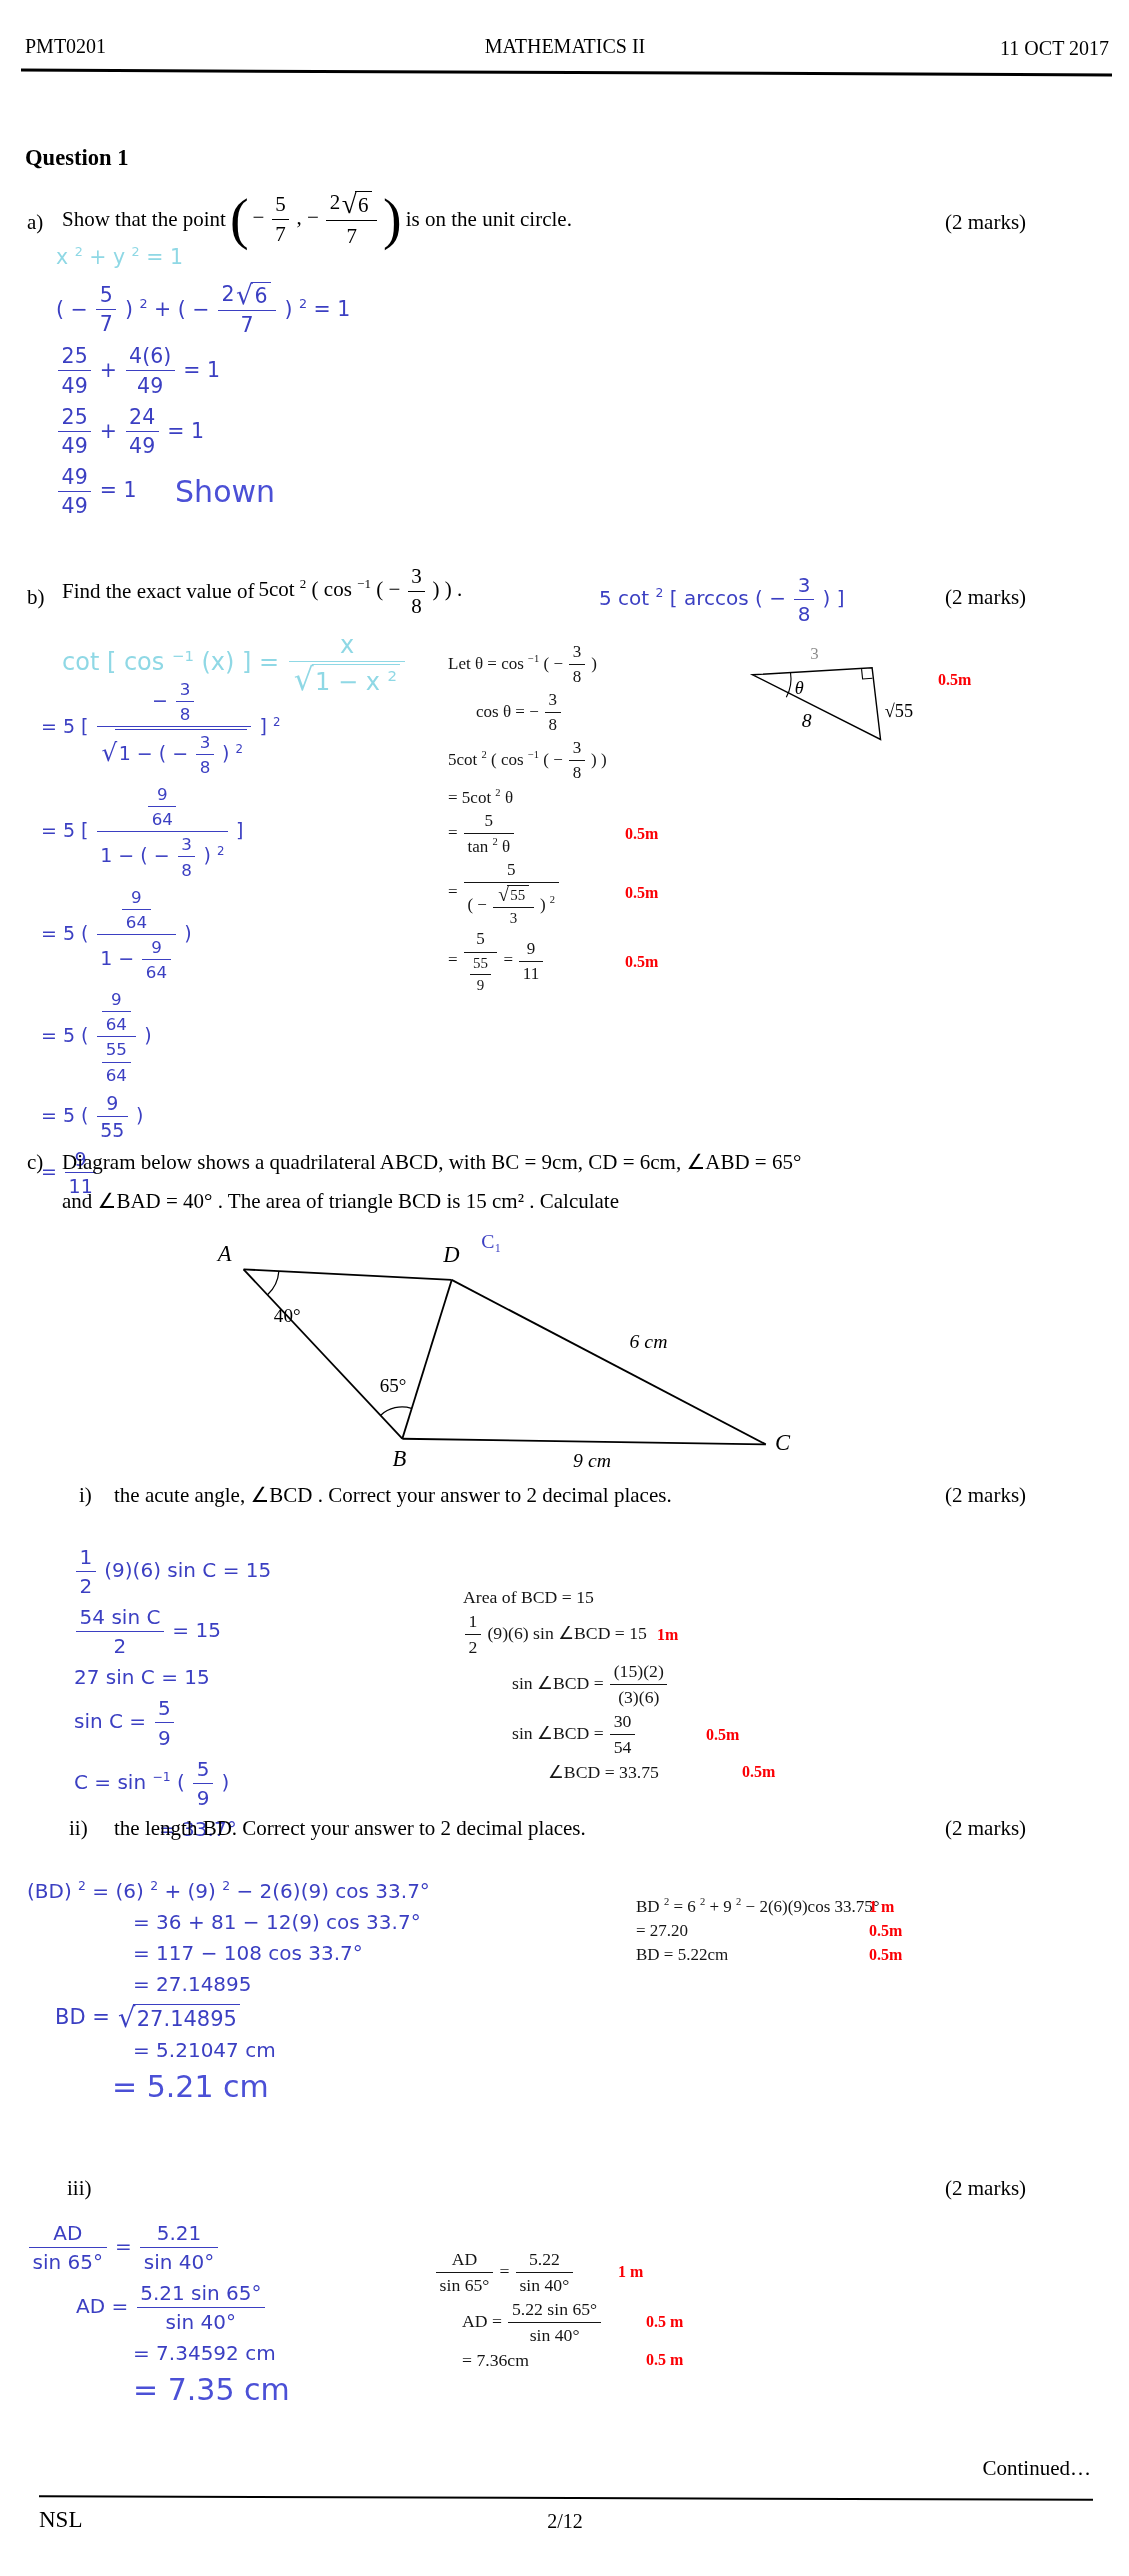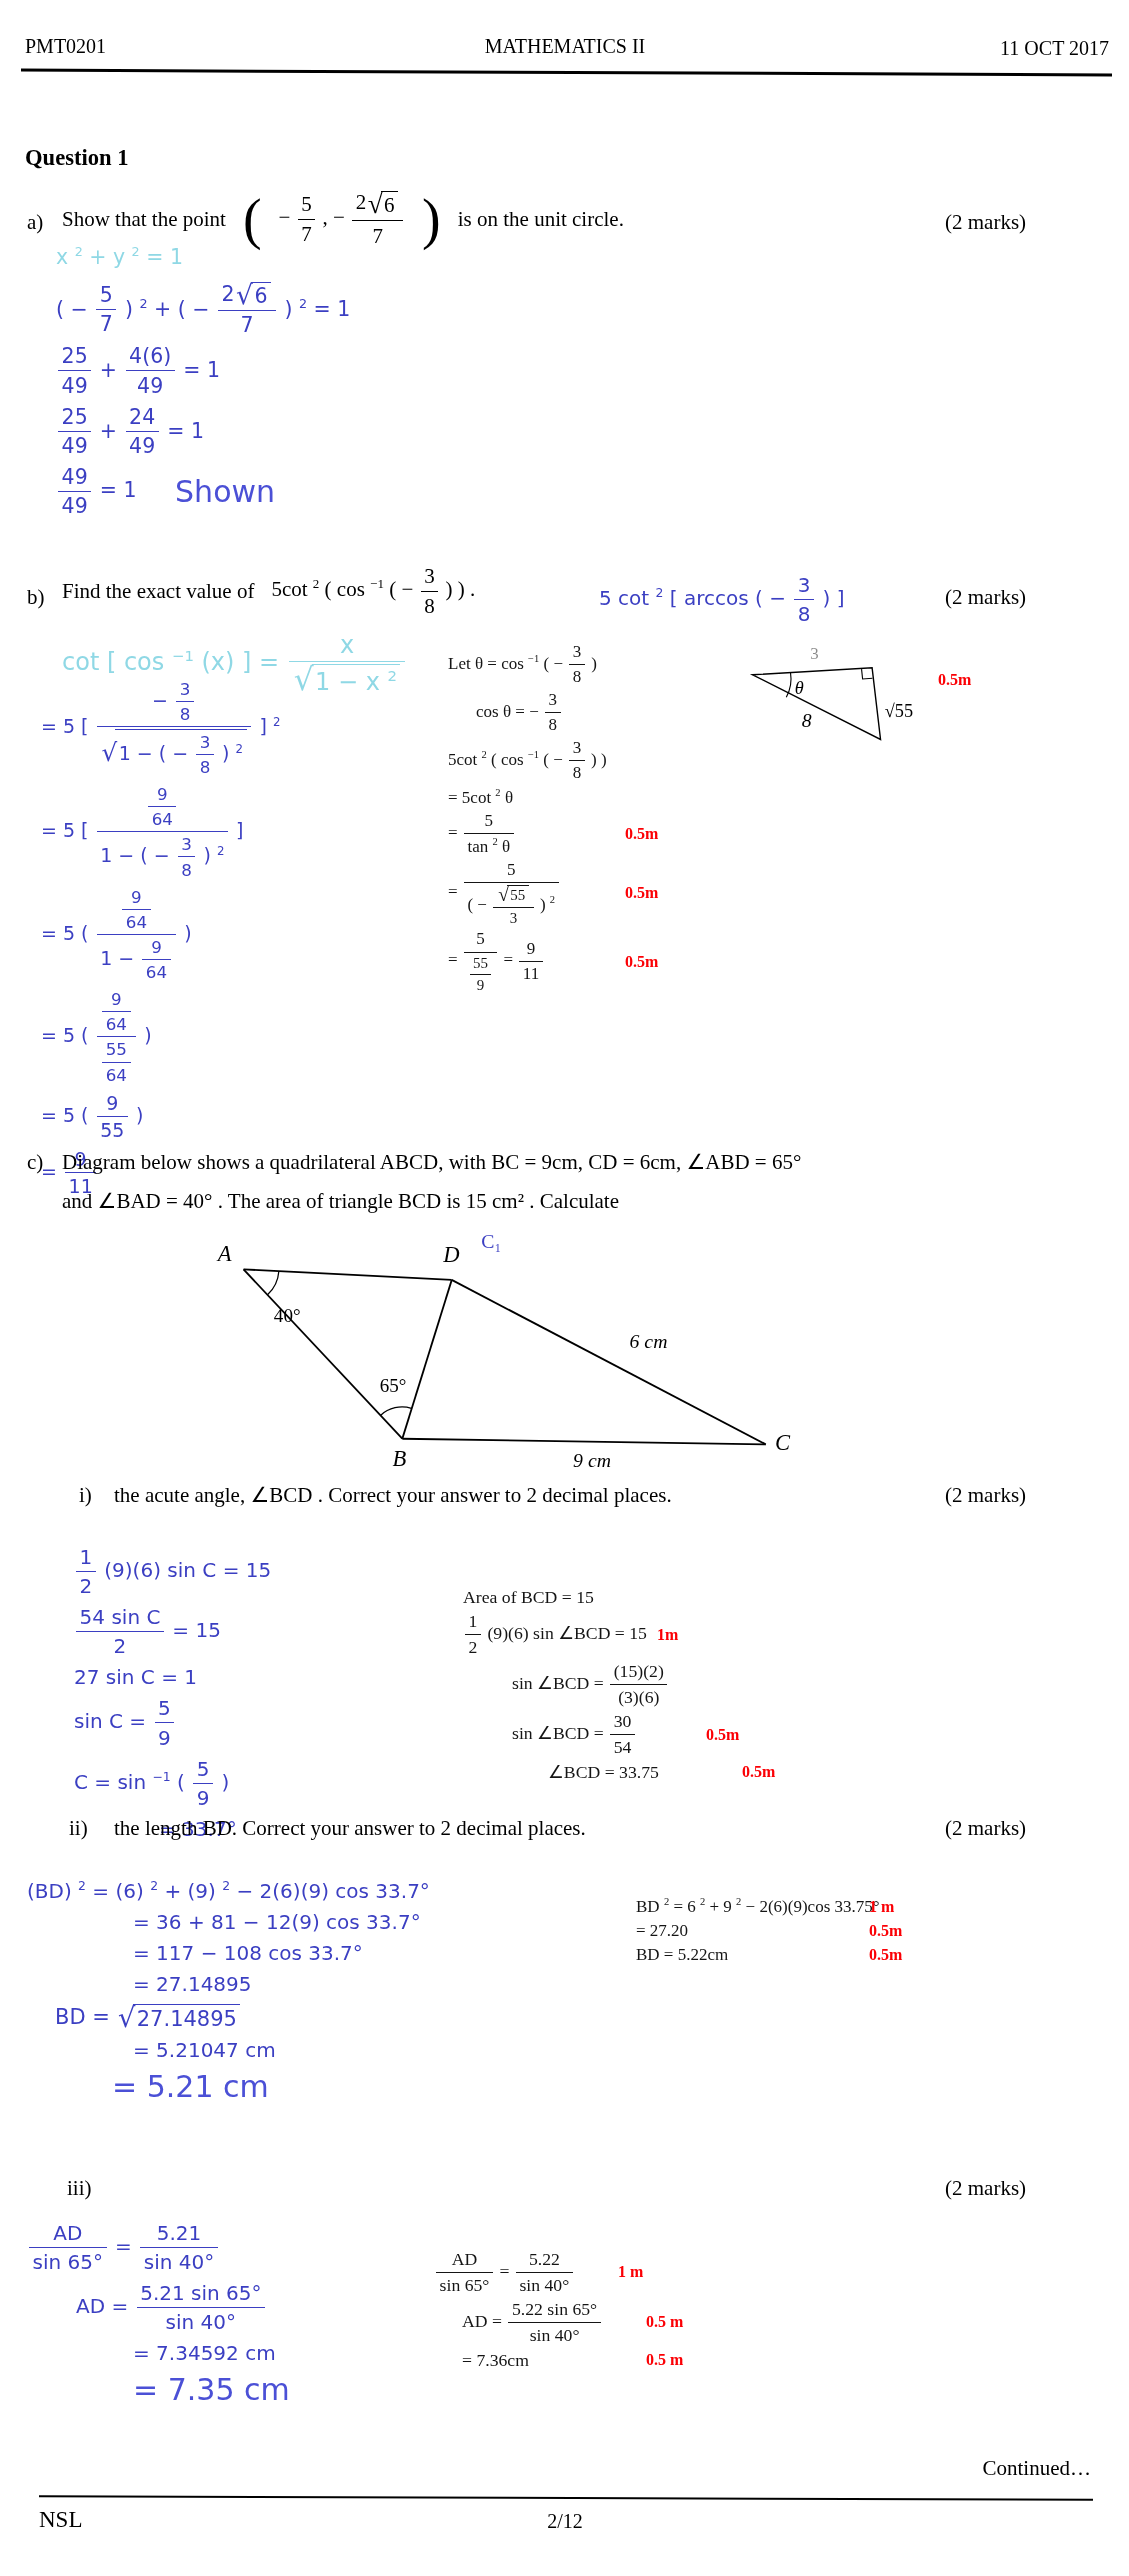--- a/index.html
+++ b/index.html
@@ -22,21 +22,21 @@
   
   .frac{display:inline-block;vertical-align:middle;text-align:center;margin:0 2.1px;}
   .frac>.num{display:block;padding:0 3.5px 2.1px;border-bottom:1.4px solid currentColor;}
   .frac>.den{display:block;padding:2.1px 3.5px 0;}
   .frac .frac{font-size:0.88em;}
   sup{font-size:0.62em;}
   .sqrt{display:inline-flex;vertical-align:middle;margin:0 1.4px;}
   .sqrt>.radical{font-size:1.3em;line-height:1;align-self:center;margin-right:-2.1px;}
   .sqrt>.radicand{border-top:1.4px solid currentColor;padding:1.4px 3.5px 0;display:inline-block;}
   .bp{font-size:56px;font-weight:100;line-height:0.85;font-family:"Liberation Serif",serif;}
-  .qrow{display:flex;align-items:center;gap:17px;}
+  .qrow{display:flex;align-items:center;gap:4px;}
   .mline{display:block;margin:7px 0;}
   .ind1{margin-left:28px;}.ind2{margin-left:49px;}.ind3{margin-left:85px;}.ind4{margin-left:106px;}
   svg text{font-family:"Liberation Serif",serif;}
 </style>
 </head>
 <body>
 
 <div class="page">
 
   <div class="abs hdr" style="left:25px;top:35px;">PMT0201</div>
@@ -166,21 +166,21 @@
     <text x="858" y="316" font-size="32" font-style="italic">C</text>
   </svg>
 
   <div class="abs q" style="left:79px;top:1483px;">i)</div>
   <div class="abs q" style="left:114px;top:1483px;">the acute angle, ∠BCD .  Correct your answer to 2 decimal places.</div>
   <div class="abs q" style="left:945px;top:1483px;">(2 marks)</div>
 
   <div class="abs hw" style="left:74px;top:1538px;font-size:20px;">
     <span class="mline" style="margin-bottom:2.8px;"><span class="frac"><span class="num">1</span><span class="den">2</span></span> (9)(6) sin C = 15</span>
     <span class="mline" style="margin-bottom:2.8px;"><span class="frac"><span class="num">54 sin C</span><span class="den">2</span></span> = 15</span>
-    <span class="mline" style="margin-bottom:7px;">27 sin C = 1</span>
+    <span class="mline" style="margin-bottom:7px;">27 sin C = 15</span>
     <span class="mline" style="margin-bottom:2.8px;">sin C = <span class="frac"><span class="num">5</span><span class="den">9</span></span></span>
     <span class="mline" style="margin-bottom:2.8px;">C = sin <sup>−1</sup> ( <span class="frac"><span class="num">5</span><span class="den">9</span></span> )</span>
     <span class="mline ind3">= 33.7°</span>
   </div>
 
   <div class="abs sol" style="left:463px;top:1583px;--mkx:194px;width:304px;font-size:17.7px;">
     <div class="srow">
         <span>Area of BCD = 15</span>
         <span class="mk red"></span>
       </div>

